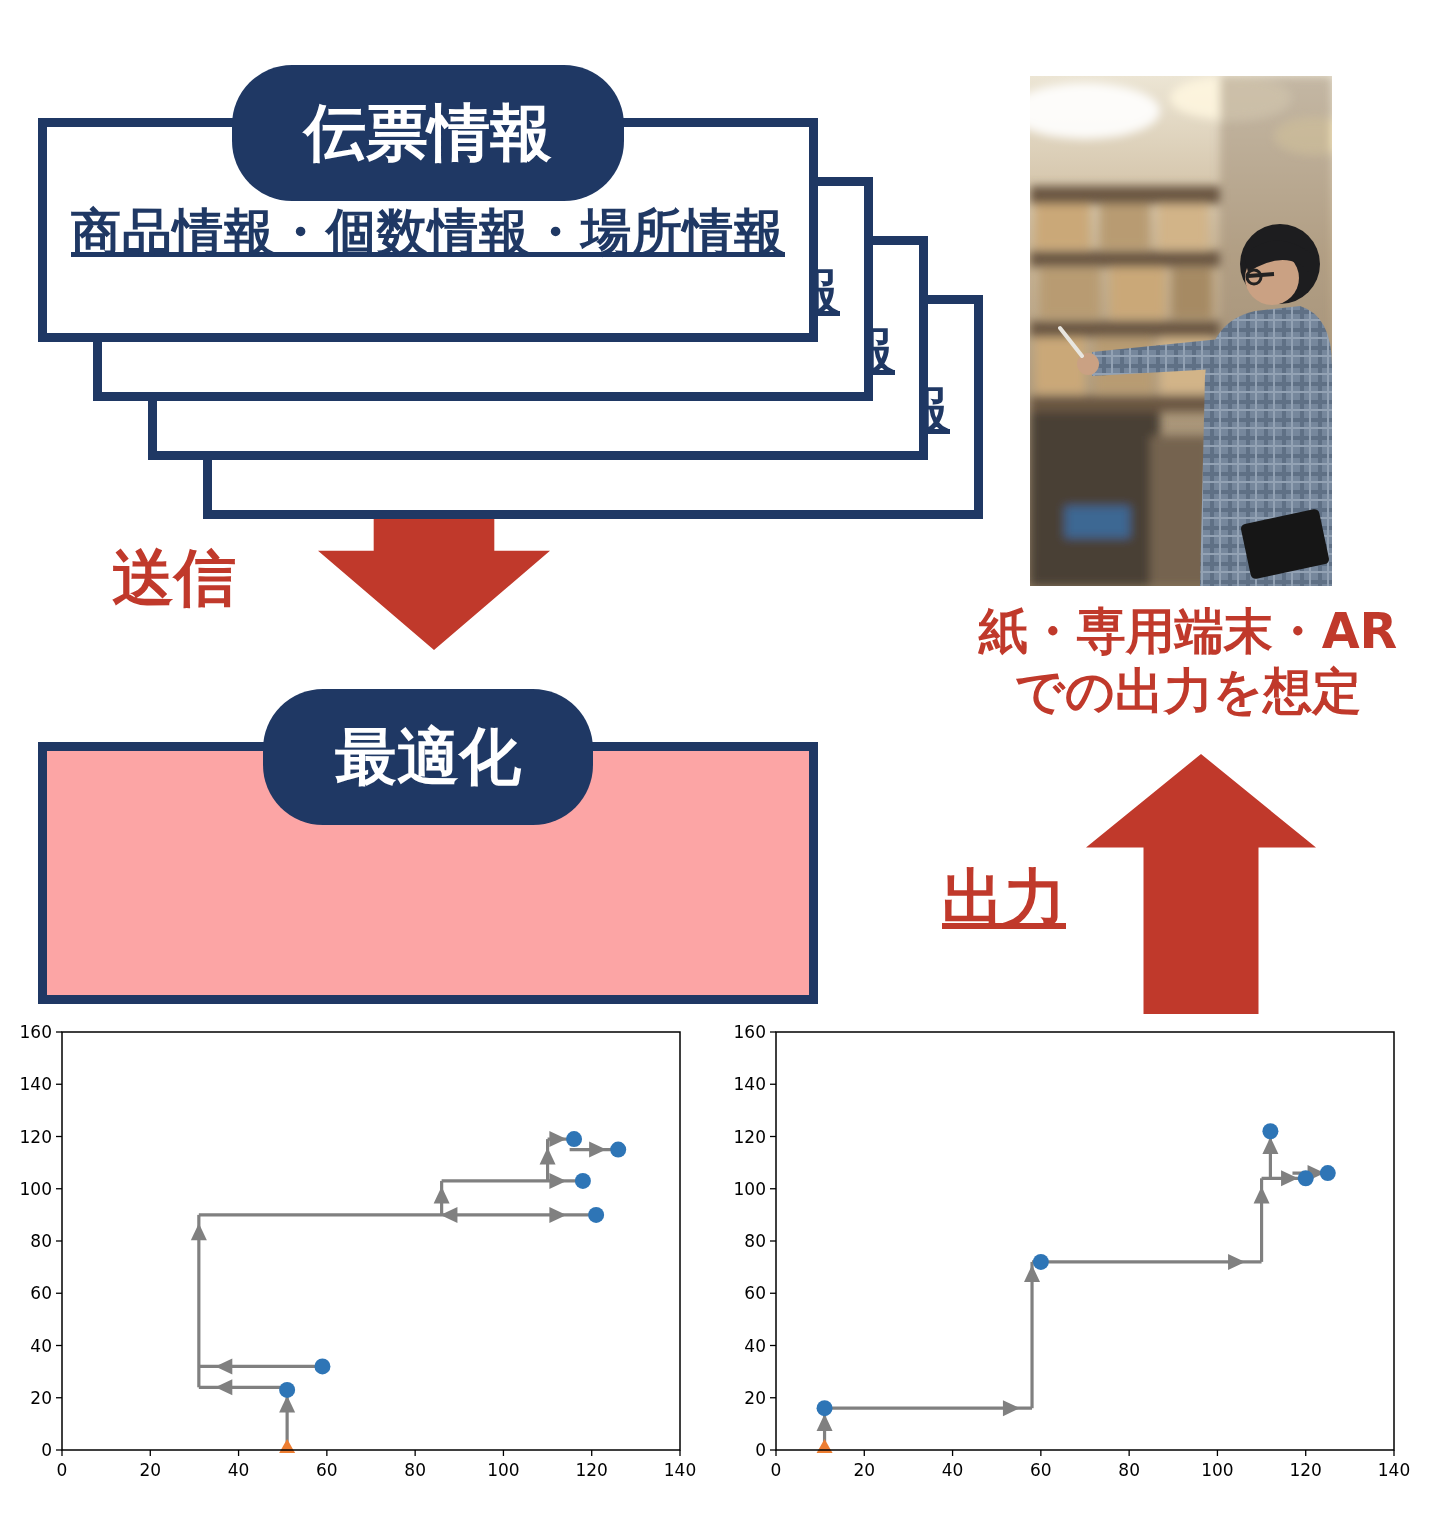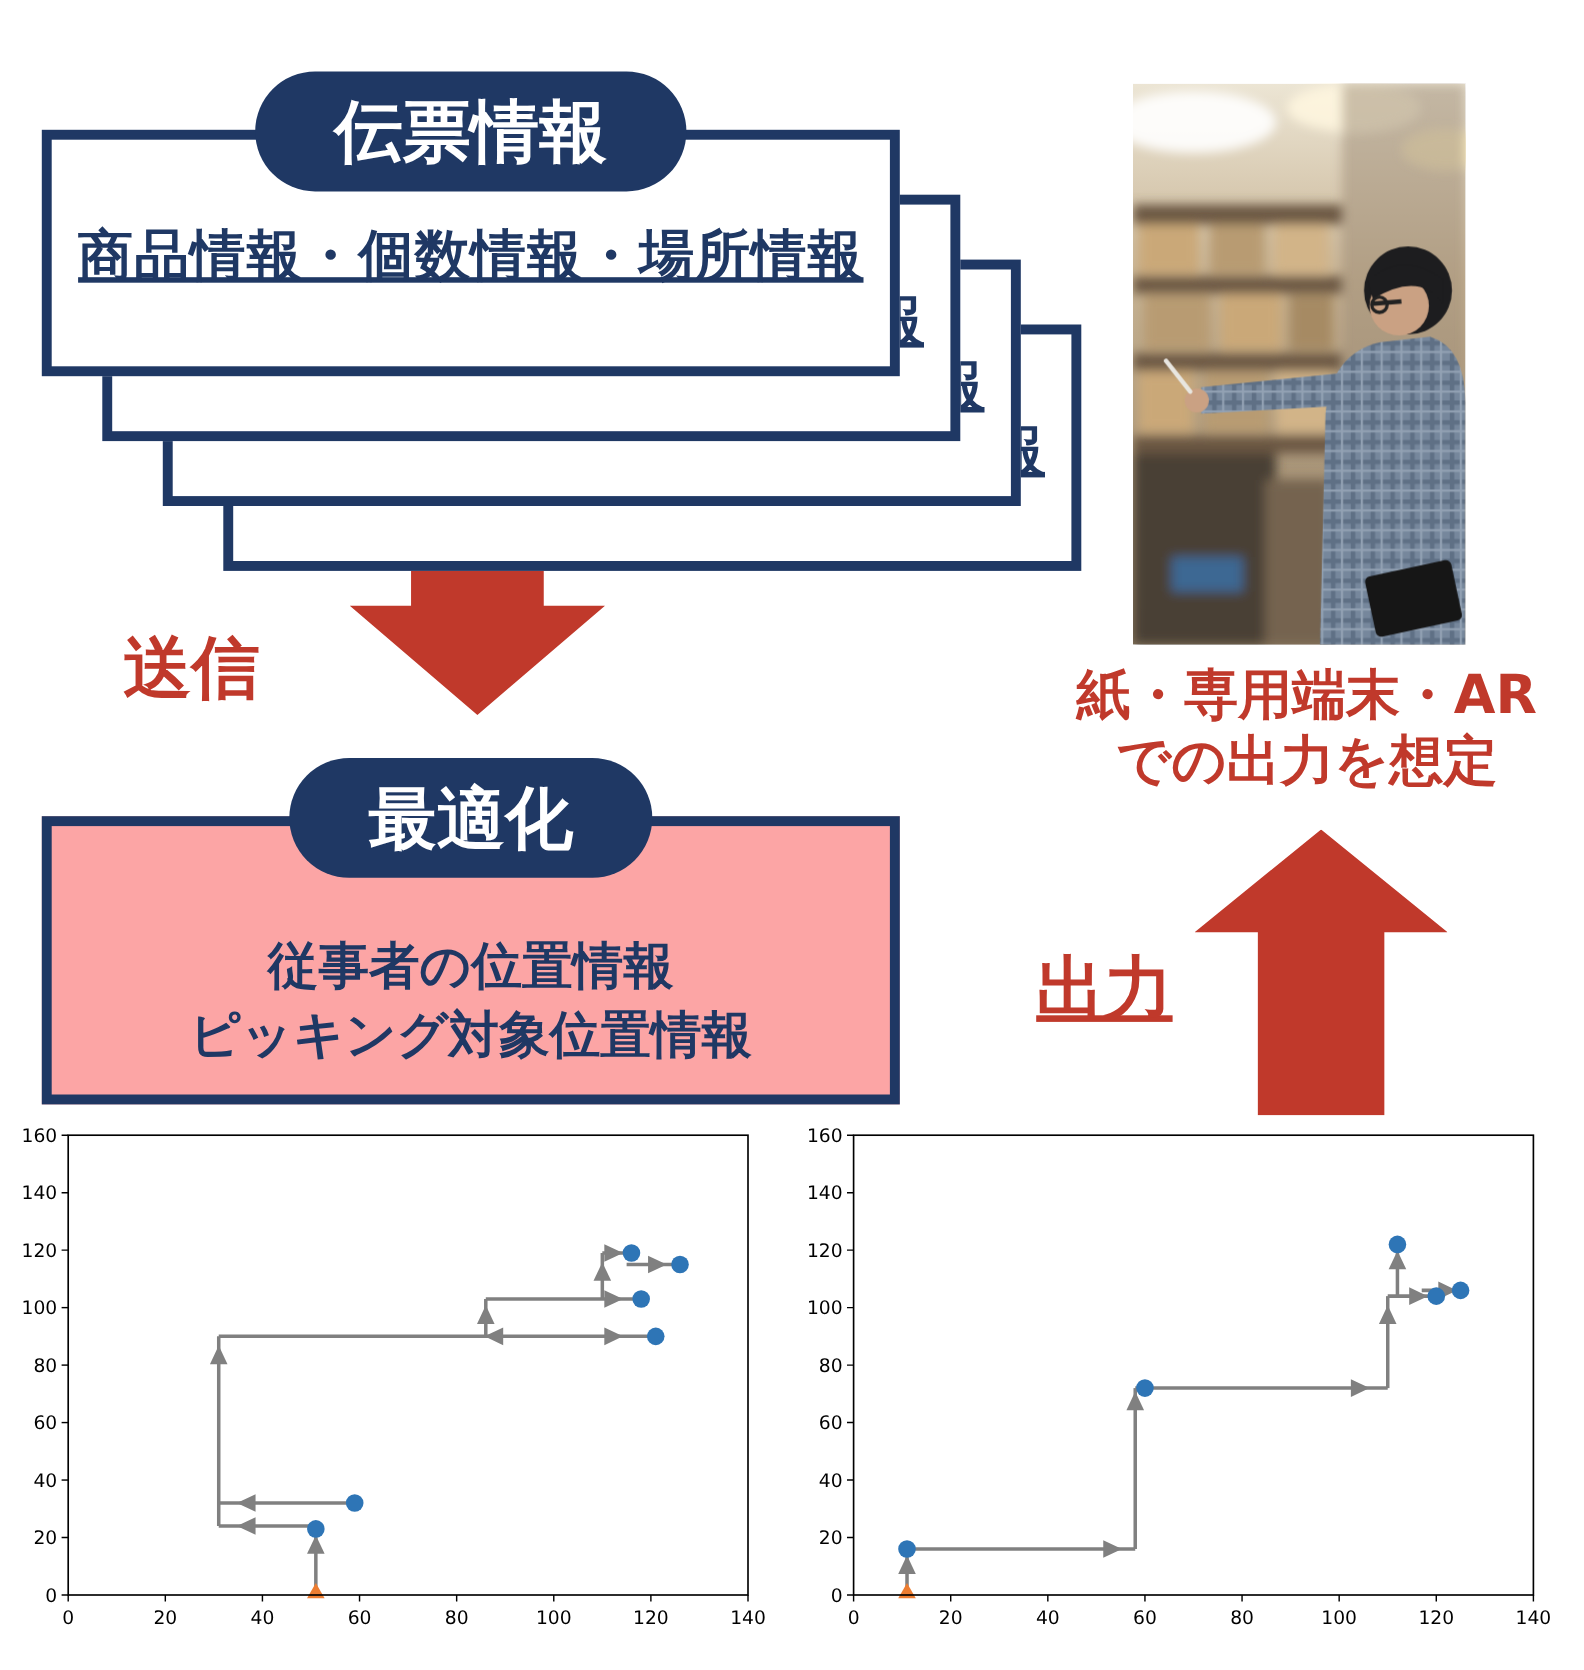--- a/index.html
+++ b/index.html
@@ -11,21 +11,21 @@
   .card{
     position:absolute;width:780px;height:224px;background:#ffffff;
     border:9px solid var(--navy);box-sizing:border-box;
   }
   .card .body-text{
     position:absolute;left:0;right:0;top:72px;text-align:center;
     font-size:50px;font-weight:bold;color:var(--navy);
     letter-spacing:1px;white-space:nowrap;text-decoration:underline;
   }
   .pill{
-    position:absolute;left:50%;transform:translateX(-50%);top:-62px;height:109px;
+    position:absolute;left:50%;transform:translateX(-50%);top:-62px;height:136px;
     background:var(--navy);border-radius:60px;color:#ffffff;
     font-size:62px;font-weight:bold;display:flex;align-items:center;justify-content:center;
     padding:0 72px;white-space:nowrap;z-index:50;
   }
   .optimize-box{
     position:absolute;left:38px;top:742px;width:780px;height:262px;background:#fca5a5;
     border:9px solid var(--navy);box-sizing:border-box;z-index:6;
   }
   .optimize-lines{
     position:absolute;left:0;right:0;top:96px;text-align:center;
@@ -36,21 +36,21 @@
     left:318px;top:358px;width:232px;height:292px;
     clip-path:polygon(24% 0,76% 0,76% 66%,100% 66%,50% 100%,0 66%,24% 66%);
   }
   .arrow-up{
     left:1086px;top:754px;width:230px;height:260px;
     clip-path:polygon(50% 0,100% 36%,75% 36%,75% 100%,25% 100%,25% 36%,0 36%);
   }
   .flow-label{
     position:absolute;font-size:62px;font-weight:bold;color:var(--red);white-space:nowrap;
   }
-  .send-label{left:112px;top:536px;margin-top:29px;}
+  .send-label{left:112px;top:536px;}
   .output-label{left:942px;top:856px;text-decoration:underline;}
   .output-note{
     position:absolute;left:918px;top:602px;width:540px;text-align:center;
     font-size:49px;font-weight:bold;color:var(--red);line-height:1.22;white-space:nowrap;
   }
   .photo{
     position:absolute;left:1030px;top:76px;width:302px;height:510px;overflow:hidden;
   }
   .chart{position:absolute;top:1018px;}
   #chart-0{left:10px;}
@@ -71,24 +71,20 @@
 <div class="card" style="left:38px;top:118px;z-index:4;">
   <div class="pill">伝票情報</div>
   <span class="body-text">商品情報・個数情報・場所情報</span>
 </div>
 
 <div class="big-arrow arrow-down"></div>
 <div class="flow-label send-label">送信</div>
 
 <div class="optimize-box">
   <div class="pill">最適化</div>
-  <div class="optimize-lines">
-    <div>従事者の位置情報</div>
-    <div>ピッキング対象位置情報</div>
-  </div>
 </div>
 
 <div class="photo">
   <svg width="302" height="510" viewBox="0 0 302 510">
     <defs>
       <filter id="ph-blur" x="-20%" y="-20%" width="140%" height="140%">
         <feGaussianBlur stdDeviation="5"></feGaussianBlur>
       </filter>
       <pattern id="plaid" width="18" height="18" patternUnits="userSpaceOnUse">
         <rect width="18" height="18" fill="#76879c"></rect>

